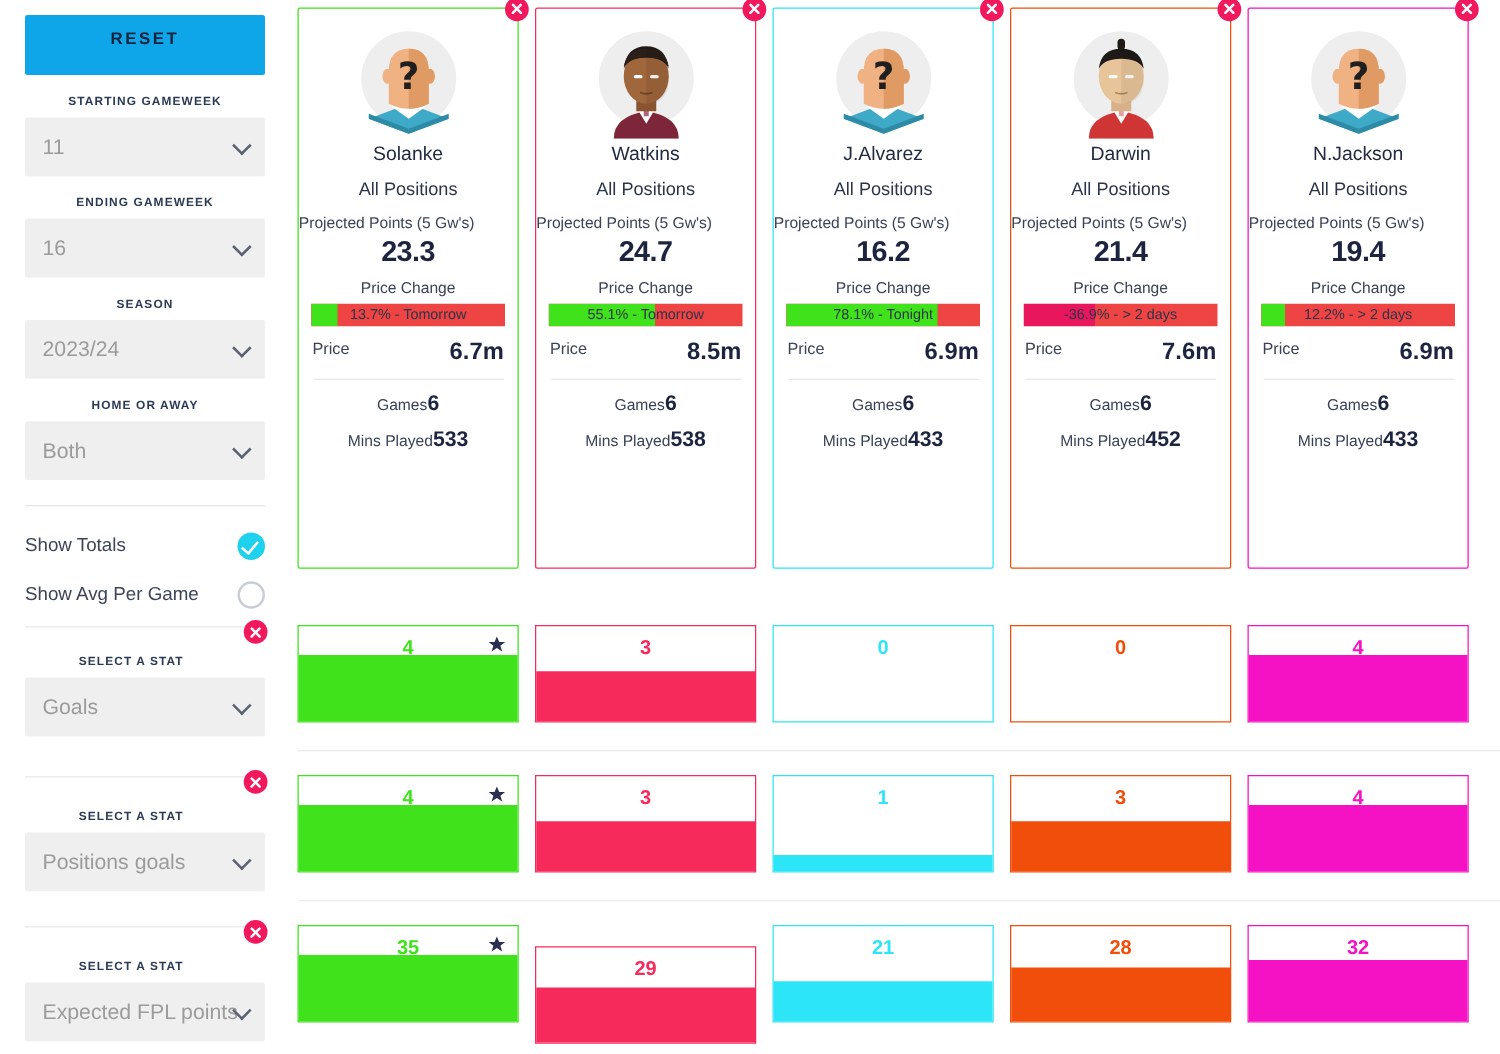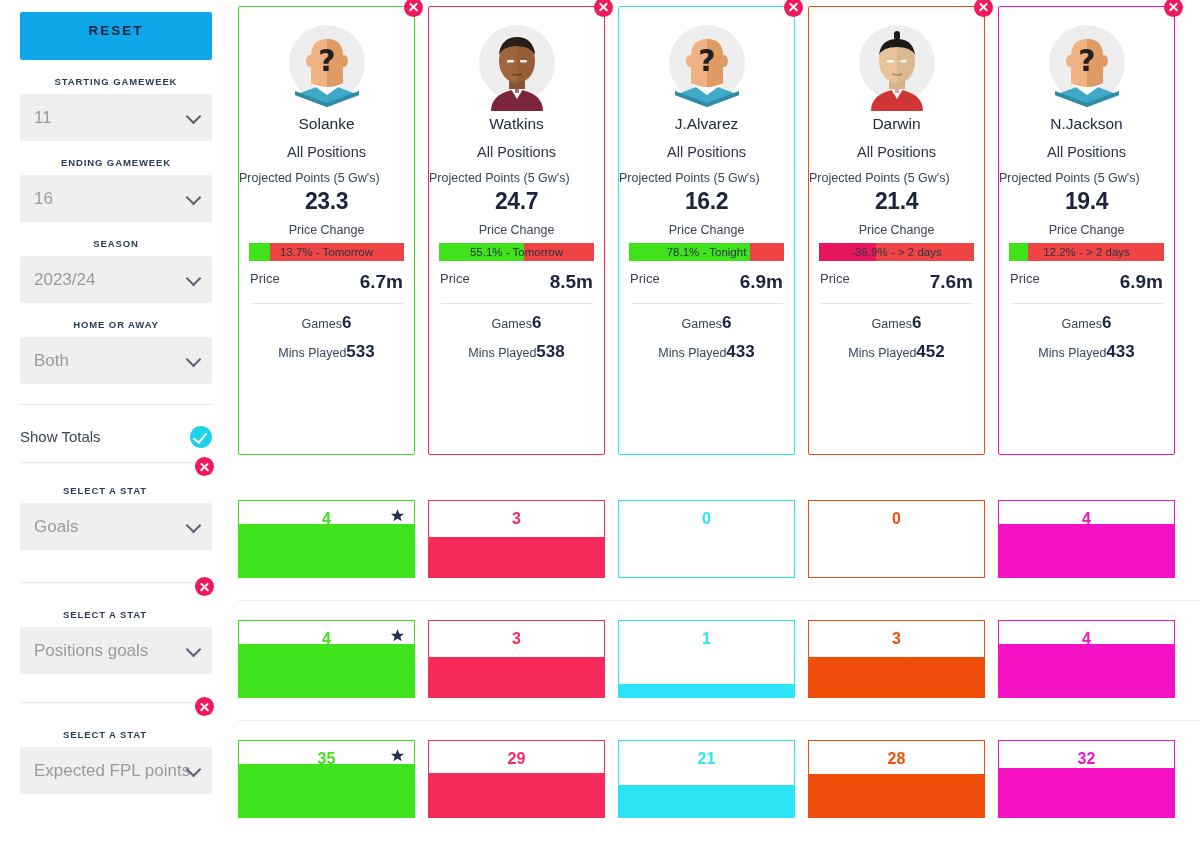--- a/index.html
+++ b/index.html
@@ -238,20 +238,24 @@
           </div>
         </div>
       </div>
 
     <div class="divider-line"></div>
 
     <div id="toggles-host">
         <div class="toggle-row" style="margin-top: 14px;">
           <span class="toggle-label">Show Totals</span>
           <span class="radio-on"></span>
+        </div>
+        <div class="toggle-row" style="margin-top: 4px;">
+          <span class="toggle-label">Show Avg Per Game</span>
+          <span class="radio-off"></span>
         </div>
       </div>
 
     <div class="row-sep" style="margin-top:8px;"></div>
 
     <div id="stat-selectors-host">
         <div style="height: 120px; position: relative;">
           <div class="stat-select-block" style="padding-top:22px;">
             <div class="stat-remove"></div>
             <div class="field-label">SELECT A STAT</div>
@@ -543,21 +547,21 @@
         <div class="bar-row-sep"></div>
       </div>
       <div class="bar-row">
         <div class="bar-cell" style="border-color: rgb(63, 226, 27);">
           <div class="bar-fill" style="height:70%;background:#3fe21b;"></div>
           <div class="bar-value" style="color:#3fe21b;">35</div>
           <div class="bar-star"><svg viewBox="0 0 24 24" width="15" height="15">
               <path d="M12 2 l3 7 h7.5 l-6 4.8 2.3 7.2 L12 16.6 5.2 21 7.5 13.8 1.5 9 H9 z" fill="#2b2f52"></path>
             </svg></div>
         </div>
-        <div class="bar-cell" style="border-color: rgb(247, 42, 92);">
+        <div class="bar-cell" style="border-color: rgb(247, 42, 92); margin-top: 17px;">
           <div class="bar-fill" style="height:58.00000000000001%;background:#f72a5c;"></div>
           <div class="bar-value" style="color:#f72a5c;">29</div>
         </div>
         <div class="bar-cell" style="border-color: rgb(44, 229, 246);">
           <div class="bar-fill" style="height:42%;background:#2ce5f6;"></div>
           <div class="bar-value" style="color:#2ce5f6;">21</div>
         </div>
         <div class="bar-cell" style="border-color: rgb(242, 78, 11);">
           <div class="bar-fill" style="height:56%;background:#f24e0b;"></div>
           <div class="bar-value" style="color:#f24e0b;">28</div>

